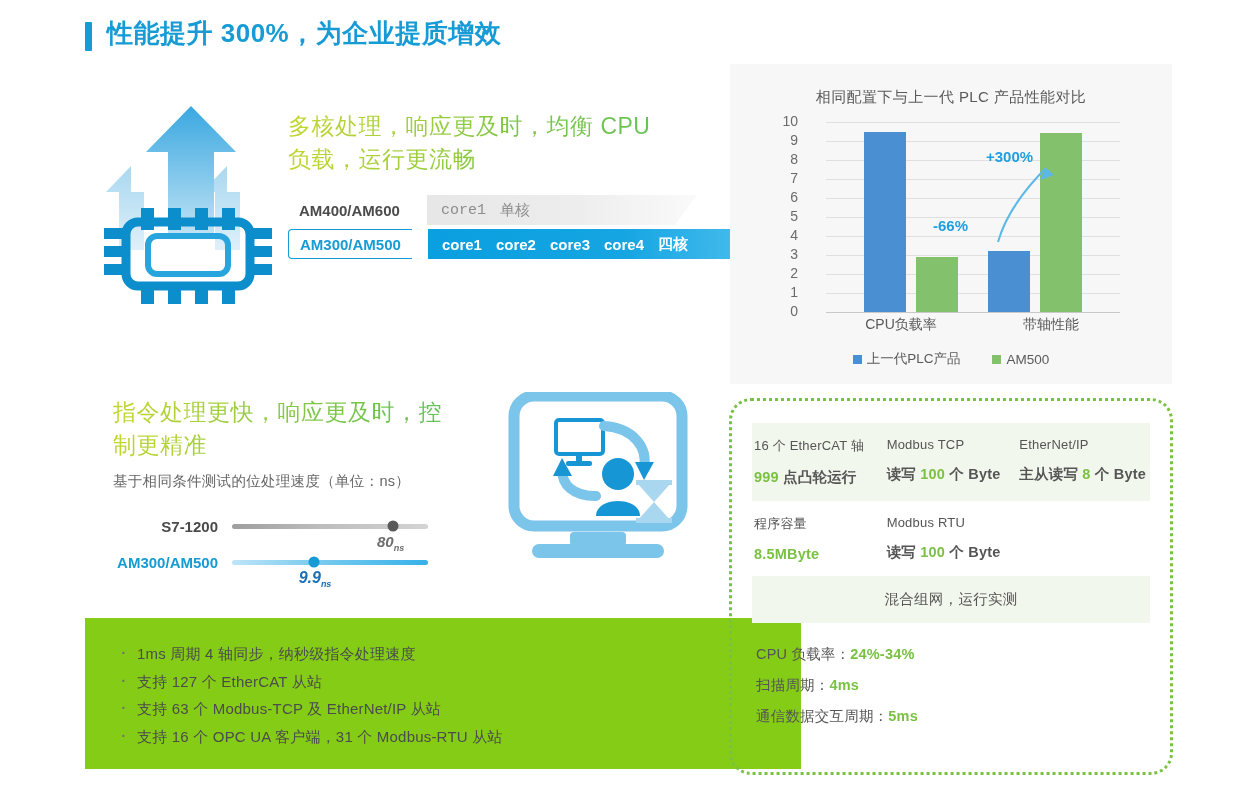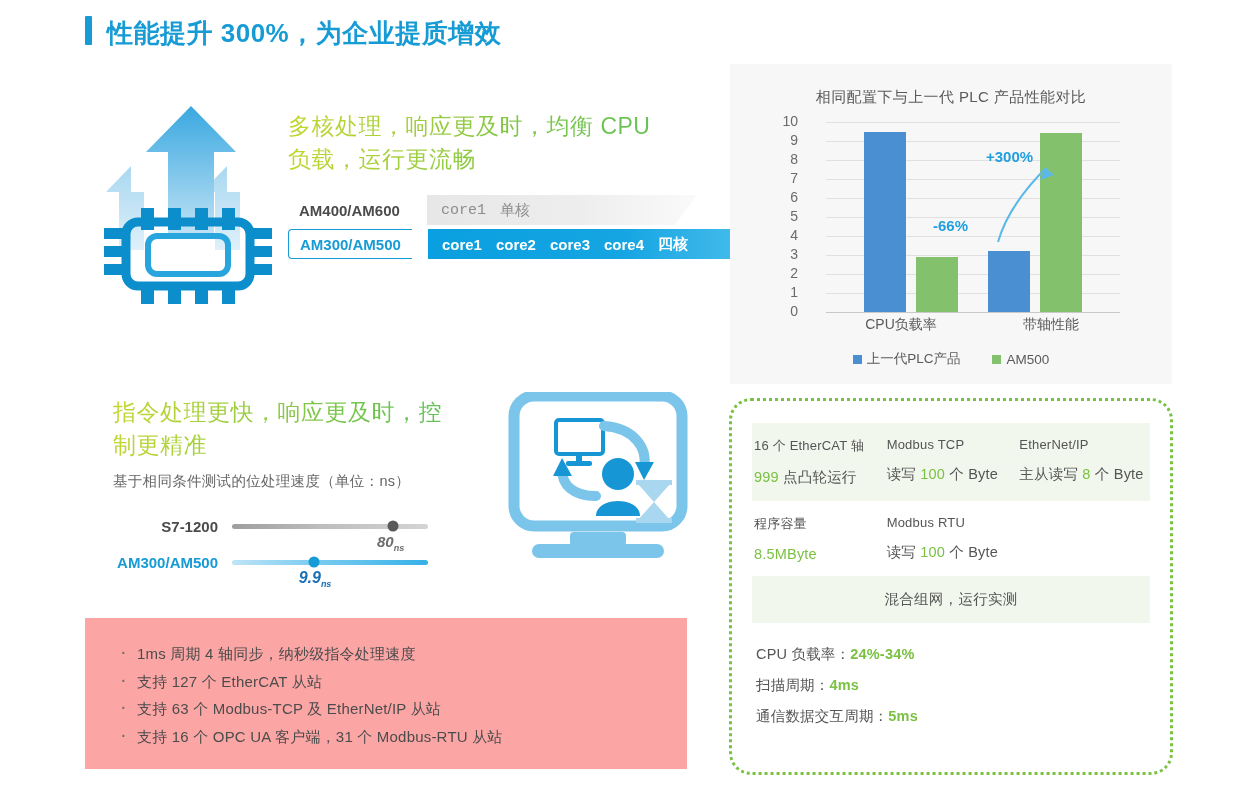--- a/index.html
+++ b/index.html
@@ -5,21 +5,21 @@
   * { box-sizing: border-box; margin: 0; padding: 0; }
   html, body {
     width: 1258px; height: 812px;
     background: #ffffff;
     font-family: "Liberation Sans", "DejaVu Sans", sans-serif;
     overflow: hidden;
   }
   .page { position: relative; width: 1258px; height: 812px; }
 
   
-  .title-wrap { position: absolute; left: 85px; top: 16px; display: flex; align-items: flex-start; gap: 15px; }
+  .title-wrap { position: absolute; left: 85px; top: 16px; display: flex; align-items: flex-end; gap: 15px; }
   .title-bar { width: 7px; height: 29px; background: #169bd5; border-radius: 1px; }
   .title-text { font-size: 26px; color: #169bd5; font-weight: 700; letter-spacing: .5px; white-space: nowrap; }
 
   
   .chip-ill { position: absolute; left: 96px; top: 96px; width: 190px; height: 212px; }
 
   
   .green-head {
     background: linear-gradient(100deg, #c4d62e 0%, #a4cf3c 30%, #7ec646 60%, #62c15a 100%);
     -webkit-background-clip: text; background-clip: text;
@@ -93,34 +93,34 @@
   .track.blue { background: linear-gradient(90deg,#bfe4f7 0%, #7ecdf0 40%, #36b1e8 100%); }
   .knob { position: absolute; top: 50%; width: 11px; height: 11px; border-radius: 50%; transform: translate(-50%,-50%); }
   .knob.gray { background: #595959; }
   .knob.blue { background: #169bd5; }
   .val { position: absolute; font-style: italic; font-weight: 700; }
   .val.gray { color: #6d6d6d; font-size: 15px; }
   .val.blue { color: #1a6fb5; font-size: 16px; }
   .val sub { font-size: 9px; font-style: italic; }
 
   
-  .bullets { position: absolute; left: 85px; top: 618px; width: 602px; height: 151px; background: #fca5a5;
+  .bullets { position: absolute; left: 85px; top: 618px; width: 716px; height: 151px; background: #84cc16;
              padding: 22px 0 0 32px; }
   .bullets li { list-style: none; font-size: 15px; color: #4c4c4c; line-height: 27.5px; position: relative;
                 padding-left: 20px; letter-spacing: .2px; }
   .bullets li:before { content: "·"; position: absolute; left: 3px; top: -2px; font-size: 20px; color: #6f6f6f; }
 
   
   .spec-panel { position: absolute; left: 729px; top: 398px; width: 444px; height: 377px;
                 border: 3px dotted #7ac143; border-radius: 22px; padding: 22px 20px; }
   .spec-grid { display: grid; grid-template-columns: 1fr 1fr 1fr; }
   .spec-cell { padding: 14px 0 14px 2px; }
   .spec-row1 .spec-cell { background: #f2f7ed; }
   .spec-cell .k { font-size: 13px; color: #555; margin-bottom: 13px; letter-spacing: .2px; }
-  .spec-cell .v { font-size: 14.5px; color: #555; font-weight: 400; letter-spacing: .2px; }
+  .spec-cell .v { font-size: 14.5px; color: #555; font-weight: 700; letter-spacing: .2px; }
   .spec-cell .v em { font-style: normal; color: #7ac143; }
   .spec-banner { background: #f2f7ed; text-align: center; font-size: 14.5px; color: #555; padding: 14px 16px;
                  letter-spacing: .3px; }
   .spec-list { padding: 16px 0 0 4px; }
   .spec-list div { font-size: 14.5px; color: #555; line-height: 31px; letter-spacing: .2px; }
   .spec-list div b { color: #7ac143; }
 </style>
 </head>
 <body>
 

